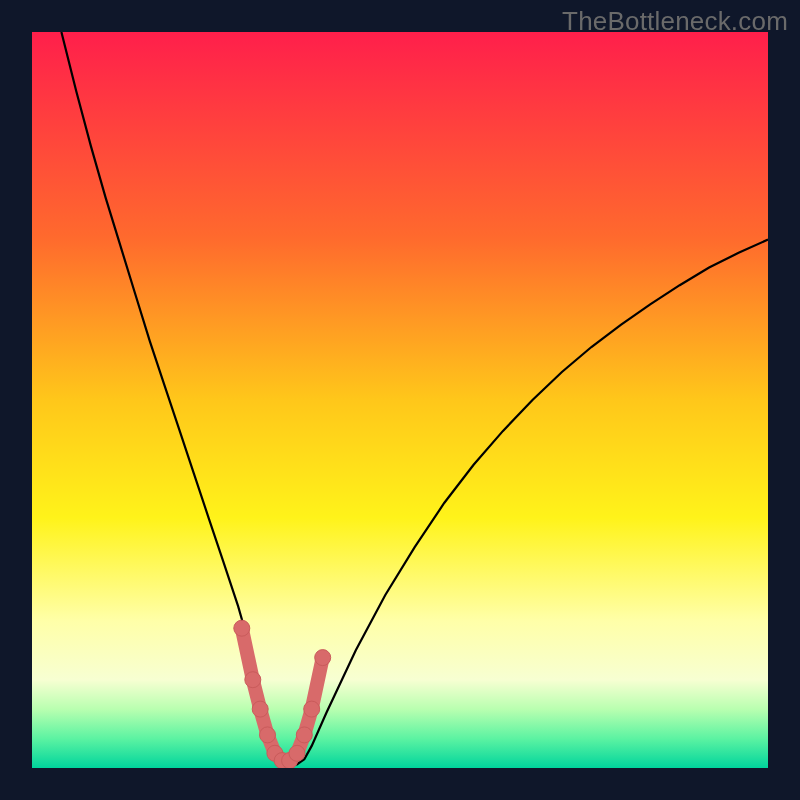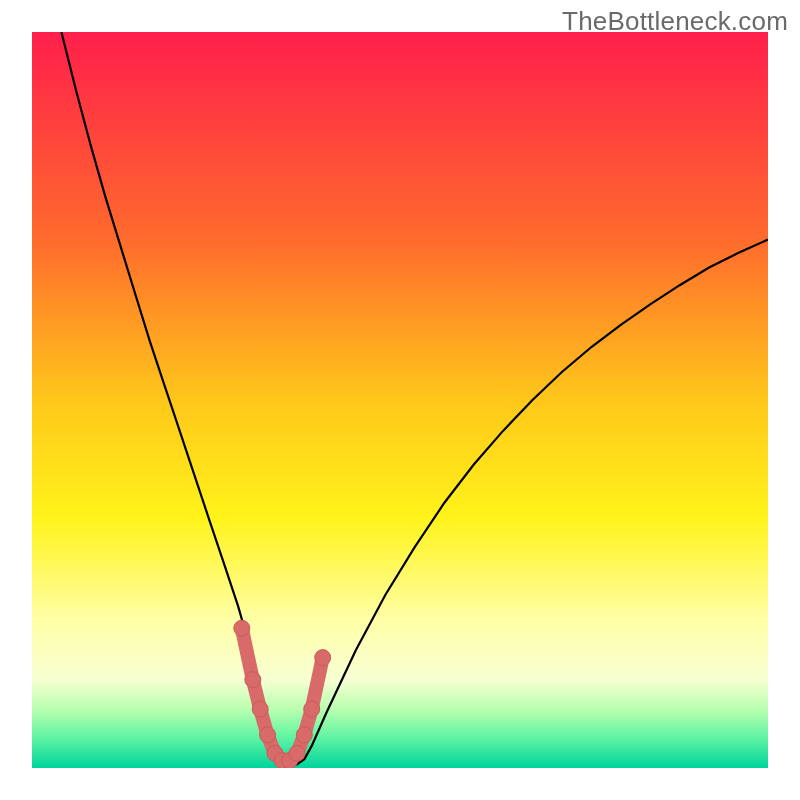--- a/index.html
+++ b/index.html
@@ -10,21 +10,21 @@
     background: #000;
     overflow: hidden;
     font-family: Arial, Helvetica, sans-serif;
   }
   .frame {
     position: absolute;
     left: 0;
     top: 0;
     width: 800px;
     height: 800px;
-    background: #ffffff;
+    background: #0f172a;
   }
   .plot-area {
     position: absolute;
     left: 32px;
     top: 32px;
     width: 736px;
     height: 736px;
     
   }
   .plot-area .bg {

